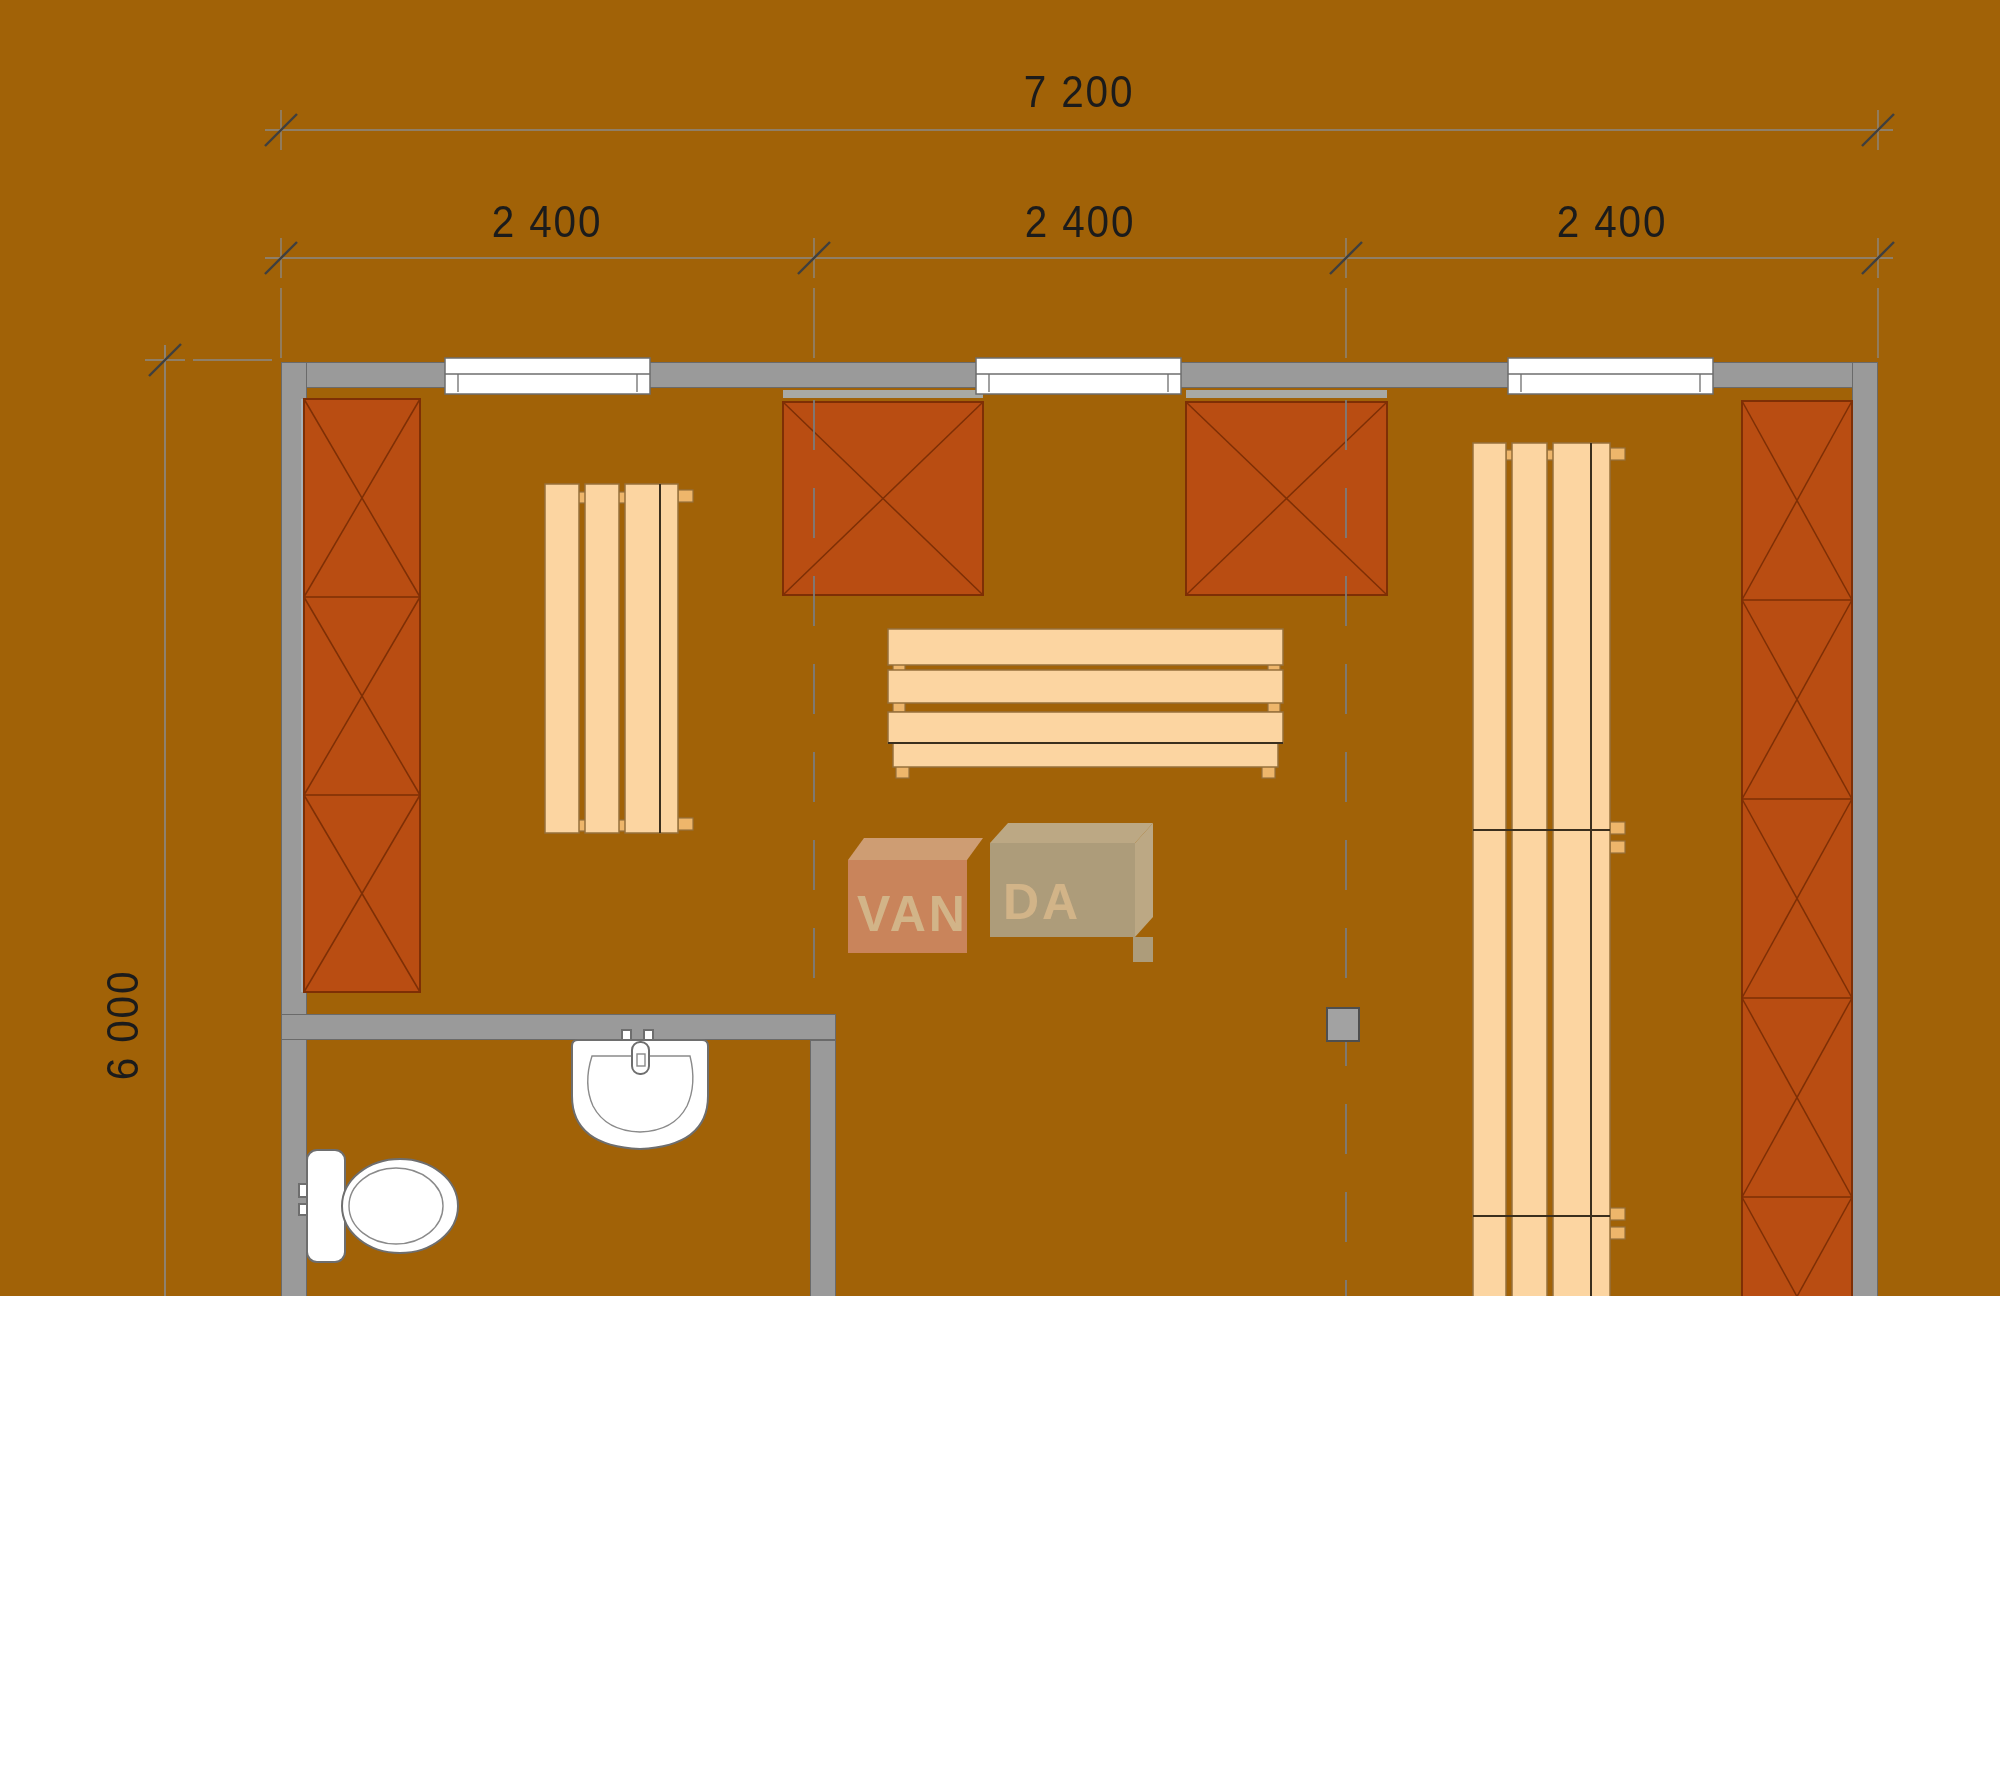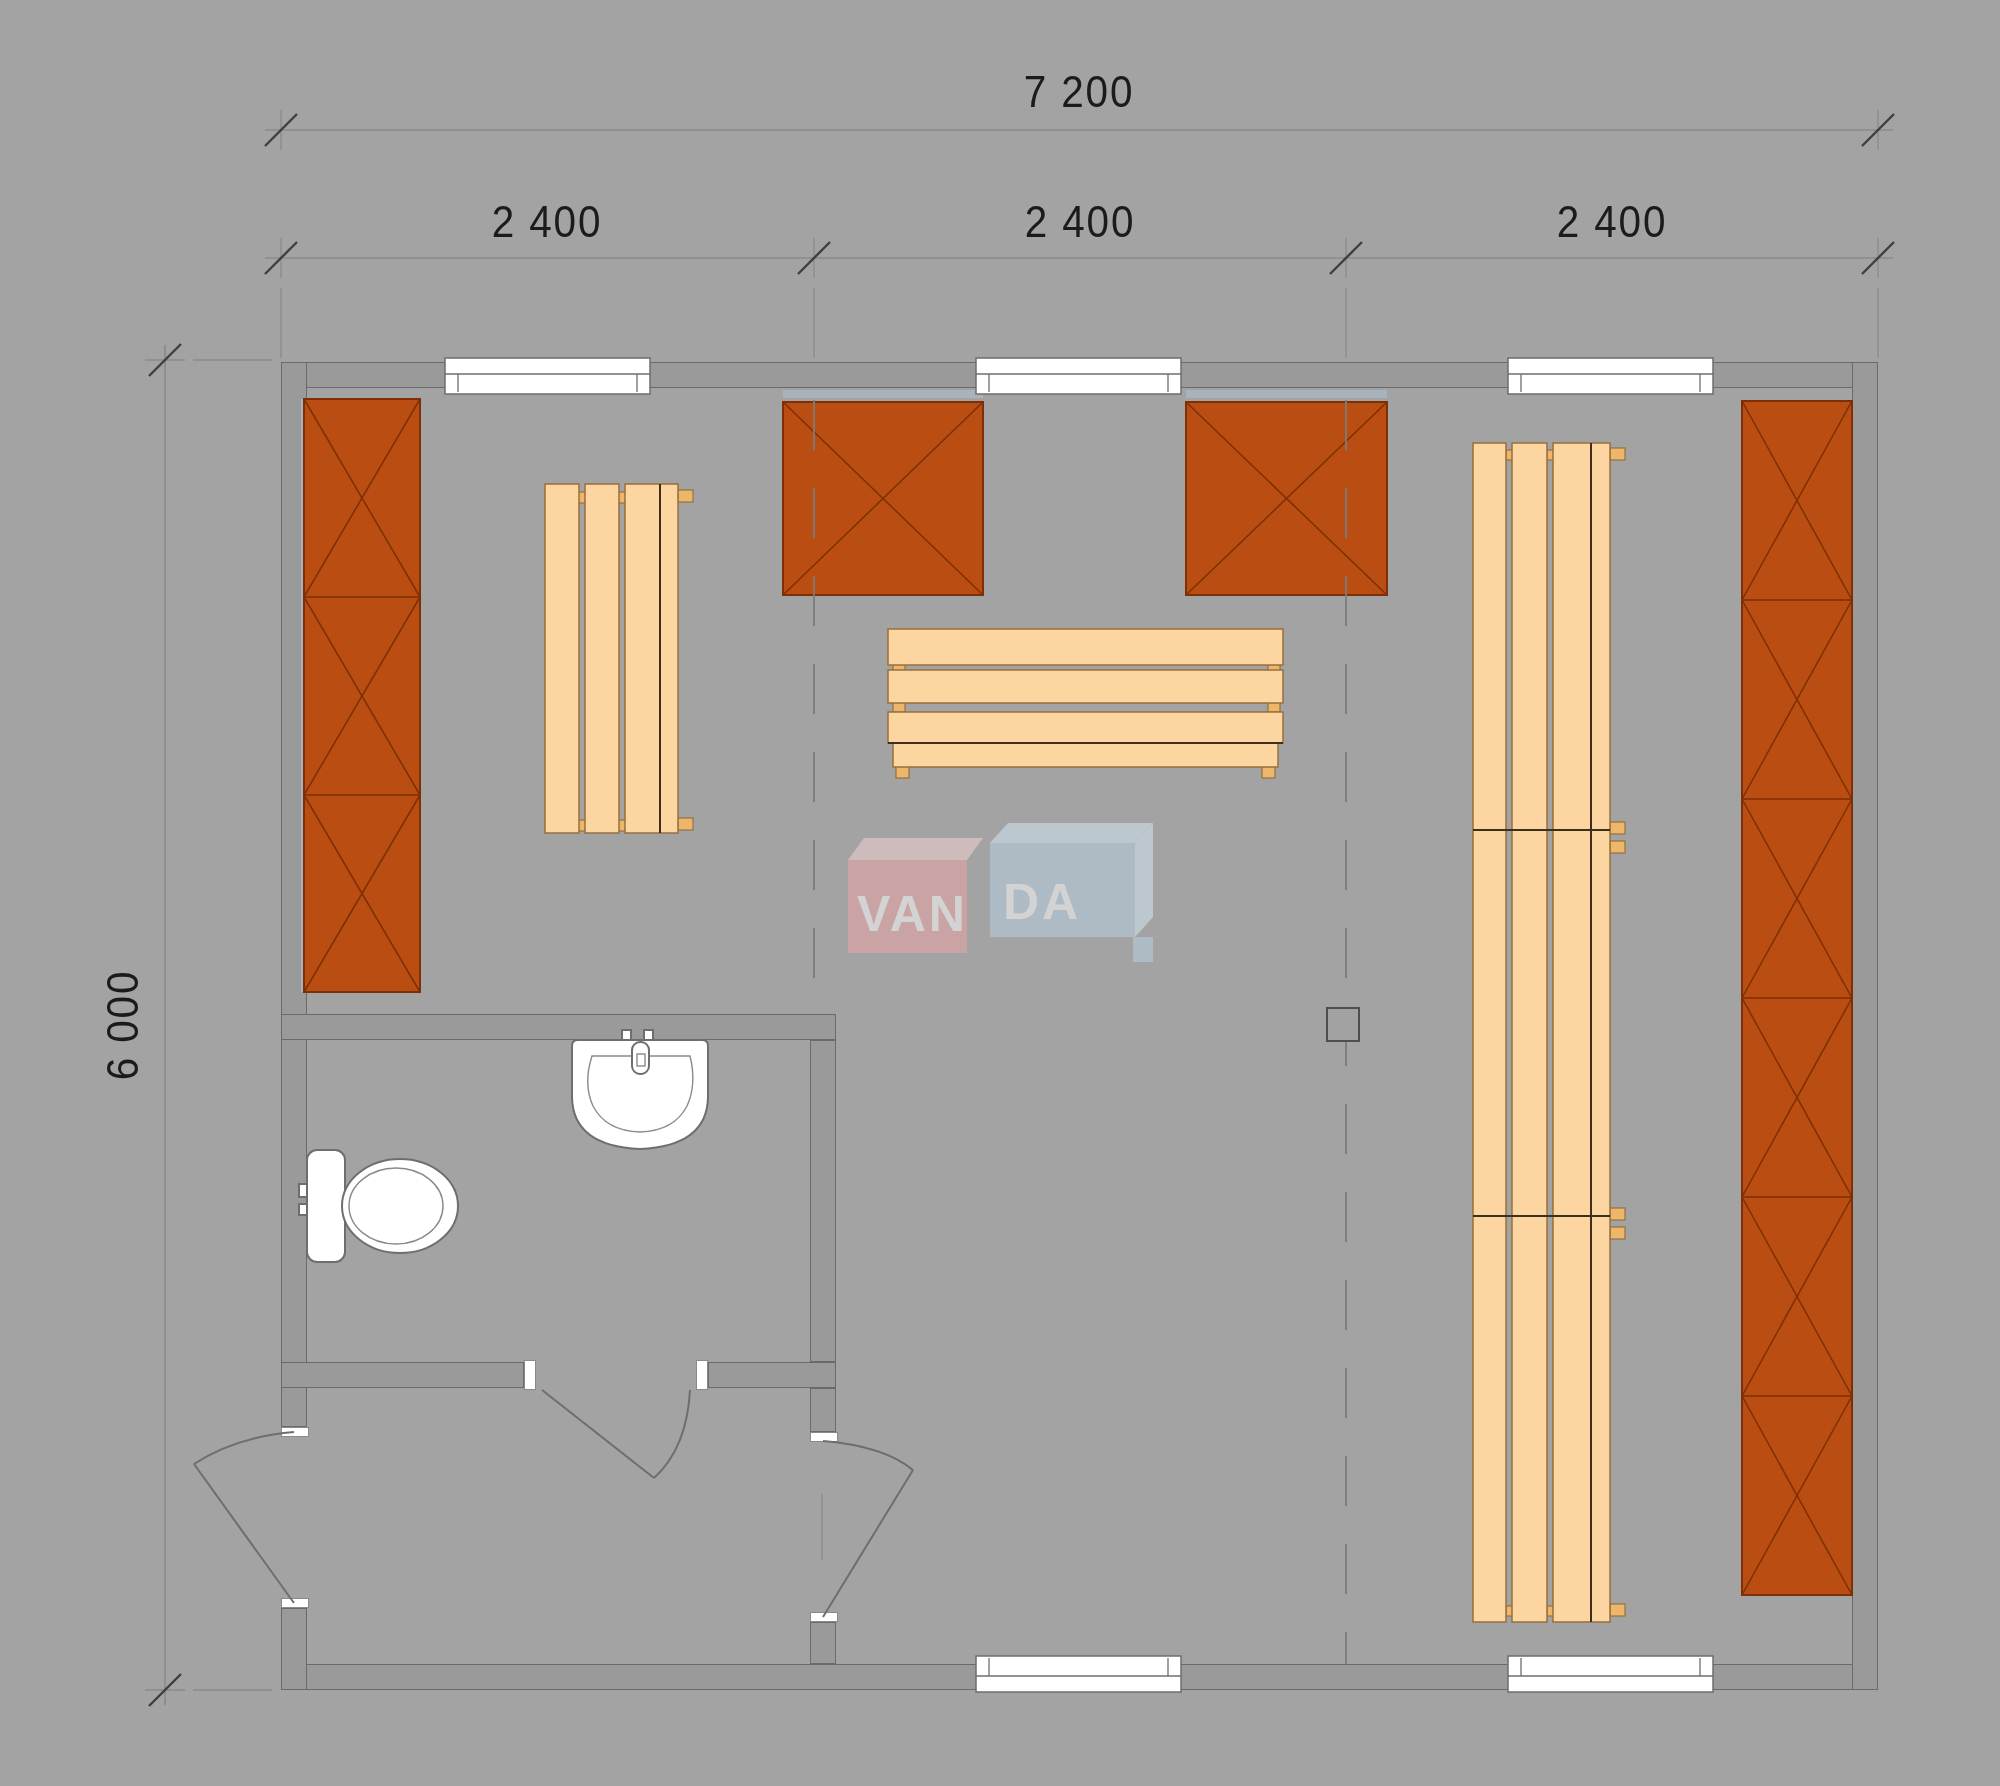--- a/index.html
+++ b/index.html
@@ -1,16 +1,16 @@
 <!DOCTYPE html>
 <html style="--wall: #9a9a9a; --wall-border: #6a6a6a; --line: #8a8a8a; --tick: #3f3f3f; --text: #1b1b1b; --unit: #b94d12; --unit-stroke: #7e2f05; --bench: #fcd5a1; --bench-stroke: #96703c; --bench-dark: #3b2f1d; --cleat: #eeb66b; --stove: #a2a2a2; --stove-border: #4e4e4e; --shadow: #a9b6bf; --logo-pink: #efa3a8; --logo-pink-top: #f7d3d6; --logo-blue: #b9d1e3; --logo-blue-top: #d6e9f6; --logo-text: #ffffff;"><head>
 <meta charset="utf-8">
 <style>
   html,body{margin:0;padding:0;background:#ffffff;}
-  #plan{position:relative;width:2000px;height:1786px;background:#a3a3a3;overflow:hidden;
+  #plan{position:relative;width:2000px;height:1296px;background:#a16207;overflow:hidden;
         font-family:"Liberation Sans",sans-serif;}
   .wall{position:absolute;background:var(--wall);border:1.5px solid var(--wall-border);box-sizing:border-box;}
   .jamb{position:absolute;background:#ffffff;border:1px solid #8a8a8a;box-sizing:border-box;}
   .shadowstrip{position:absolute;background:var(--shadow);opacity:.85;}
   .dimlabel{position:absolute;font-size:44px;color:var(--text);letter-spacing:2px;white-space:nowrap;
             transform:translate(-50%,-50%) scaleX(.92);}
   .dimlabel.vert{transform:translate(-50%,-50%) rotate(-90deg) scaleX(.92);}
   svg{position:absolute;left:0;top:0;}
   .s-dim{stroke:var(--line);stroke-width:1.6;fill:none;}
   .s-tick{stroke:var(--tick);stroke-width:2.4;fill:none;}

